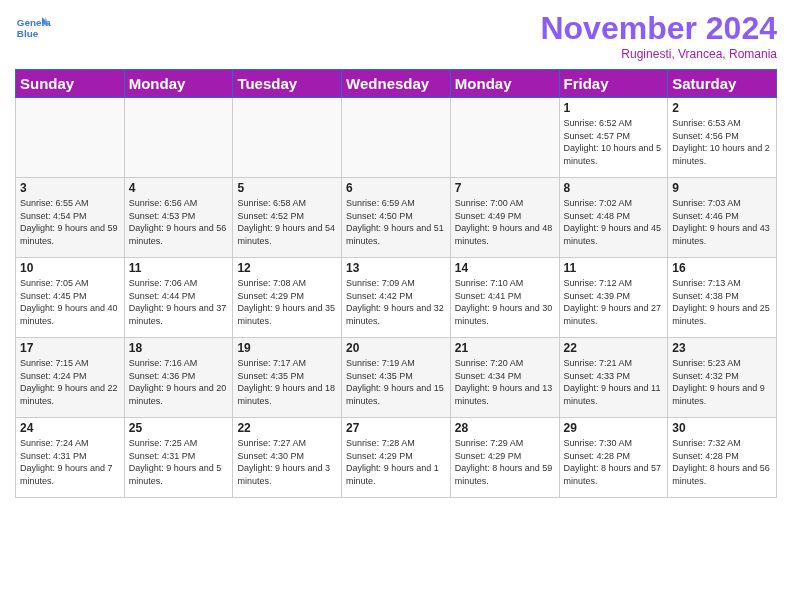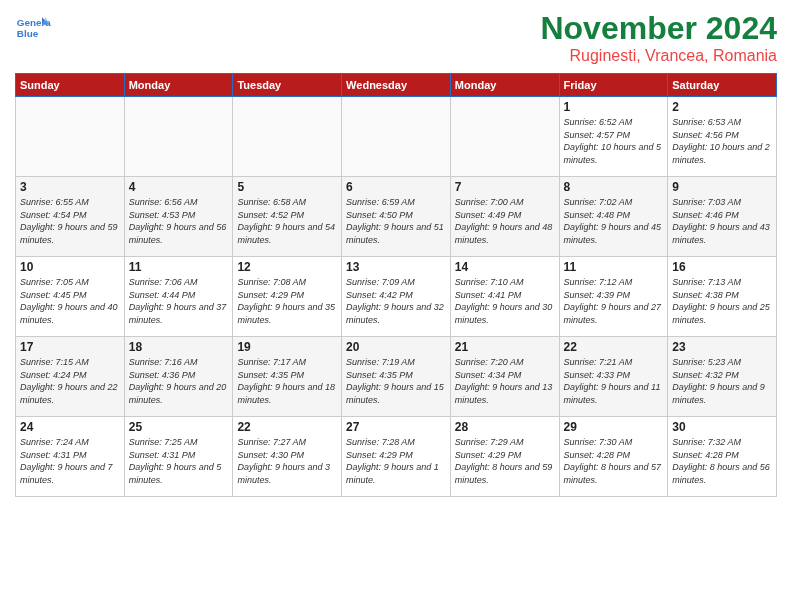--- a/index.html
+++ b/index.html
@@ -28,35 +28,35 @@
     .logo-icon {
       width: 36px;
       height: 36px;
     }
     .title-block {
       text-align: right;
     }
     .month-title {
       font-size: 32px;
       font-weight: bold;
-      color: #15803d;
+      color: #8b5cf6;
     }
     .location-title {
-      font-size: 16px;
-      color: #ef4444;
+      font-size: 12px;
+      color: #a21caf;
     }
     table {
       width: 100%;
       border-collapse: collapse;
       table-layout: fixed;
     }
     th {
-      background-color: #b91c1c;
+      background-color: #a21caf;
       color: #fff;
-      font-size: 11px;
+      font-size: 15px;
       font-weight: bold;
       padding: 5px 4px;
       text-align: left;
       border: 1px solid #2a6bc5;
     }
     td {
       vertical-align: top;
       border: 1px solid #ccc;
       padding: 3px 4px;
       font-size: 9.5px;
@@ -71,21 +71,20 @@
       font-size: 12px;
       font-weight: bold;
       color: #222;
       display: block;
       margin-bottom: 2px;
     }
     .cell-text {
       font-size: 9px;
       line-height: 1.4;
       color: #333;
-      font-style: italic;
     }
     td.empty {
       background: #f9f9f9;
     }
   </style>
 </head>
 <body>
 
 <div class="container">
   <div class="header-row">

